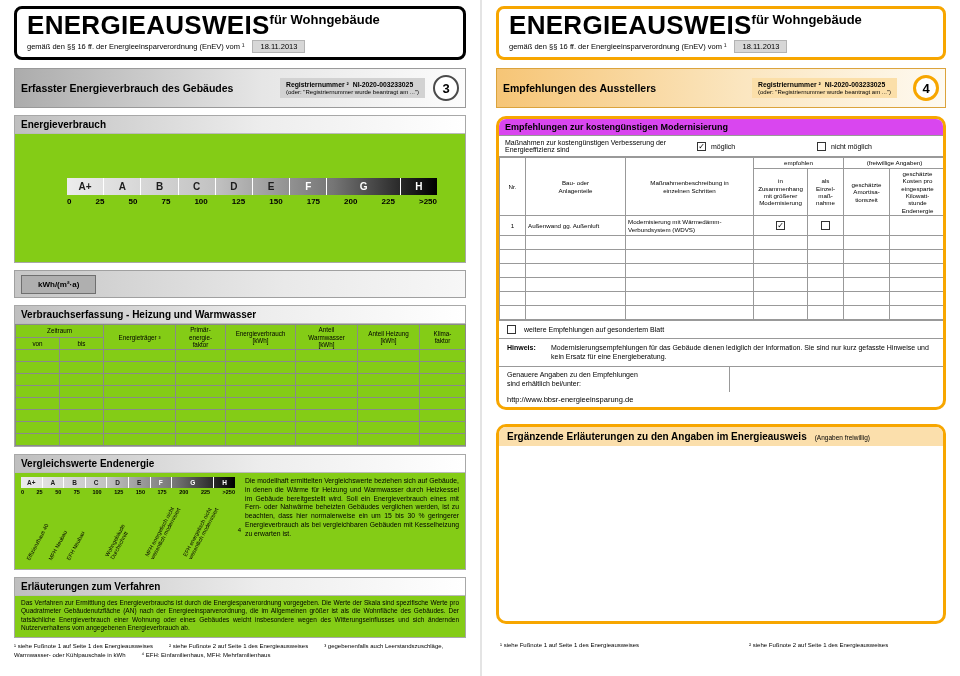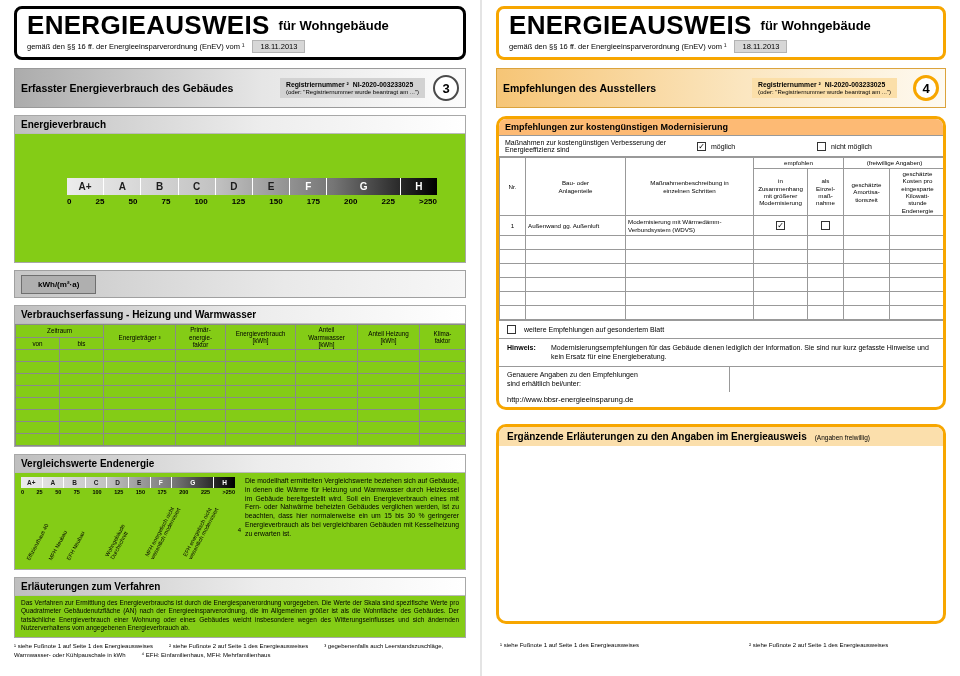--- a/index.html
+++ b/index.html
@@ -6,21 +6,21 @@
   html,body { width:960px; height:676px; background:#fff; overflow:hidden;
               font-family:"Liberation Sans", sans-serif; color:#000; }
   body { display:flex; }
   .page { width:480px; height:676px; padding:6px 14px 4px 14px; position:relative; overflow:hidden; background:#fff; }
   .page-right { border-left:2px solid #e4e4e4; }
   .pre { white-space:pre-line; }
 
   
   .doc-header { border:3px solid #000; border-radius:8px; padding:3px 10px 4px 10px; }
   .doc-header.orange { border-color:#F7A600; }
-  .title-row { display:flex; align-items:center; gap:9px; }
+  .title-row { display:flex; align-items:flex-start; }
   .main-title { font-size:26px; font-weight:bold; letter-spacing:0.3px; line-height:1.05; }
   .sub-title { font-size:13px; font-weight:bold; }
   .law-row { display:flex; align-items:center; gap:8px; font-size:7.5px; margin-top:1px; }
   .date-box { background:#d7d7d7; border:1px solid #b3b3b3; padding:1px 7px; font-size:7.5px; }
 
   
   .section-bar { margin-top:8px; height:40px; display:flex; align-items:center; gap:8px;
                  padding:0 6px; border:1px solid #9a9a9a;
                  background:linear-gradient(90deg,#ACACAC 0%,#E6E6E6 55%,#FCFCFC 100%); }
   .section-bar.orange { border-color:#DBA33C;
@@ -84,21 +84,21 @@
   
   .erl-text { font-size:6.5px; line-height:1.3; padding:3px 6px 4px 6px; text-align:justify; }
 
   
   .footnotes { margin-top:4px; font-size:6px; line-height:1.5; }
   .footnotes span { margin-right:16px; }
   .footnotes-right { margin-top:18px; display:flex; gap:110px; font-size:6px; padding-left:4px; }
 
   
   .big-box { margin-top:8px; border:3px solid #F7A600; border-radius:10px; overflow:hidden; background:#fff; }
-  .bb-title { background:#fdba74; font-size:9px; font-weight:bold; padding:3px 6px;
+  .bb-title { background:#d946ef; font-size:9px; font-weight:bold; padding:3px 6px;
               border-bottom:1px solid #999; }
   .massnahmen-row { display:flex; align-items:center; font-size:7px; padding:3px 6px;
                     border-bottom:1px solid #999; }
   .massnahmen-row .mr-text { flex:1; }
   .mr-opt { display:flex; align-items:center; gap:5px; width:120px; }
   .bb-sub { background:#FBDFAC; font-size:8px; font-weight:bold; padding:2px 6px;
             border-bottom:1px solid #999; }
   .cb { display:inline-block; width:9px; height:9px; min-width:9px; border:1px solid #333;
         background:#fff; font-size:8px; line-height:8px; text-align:center; }
 

